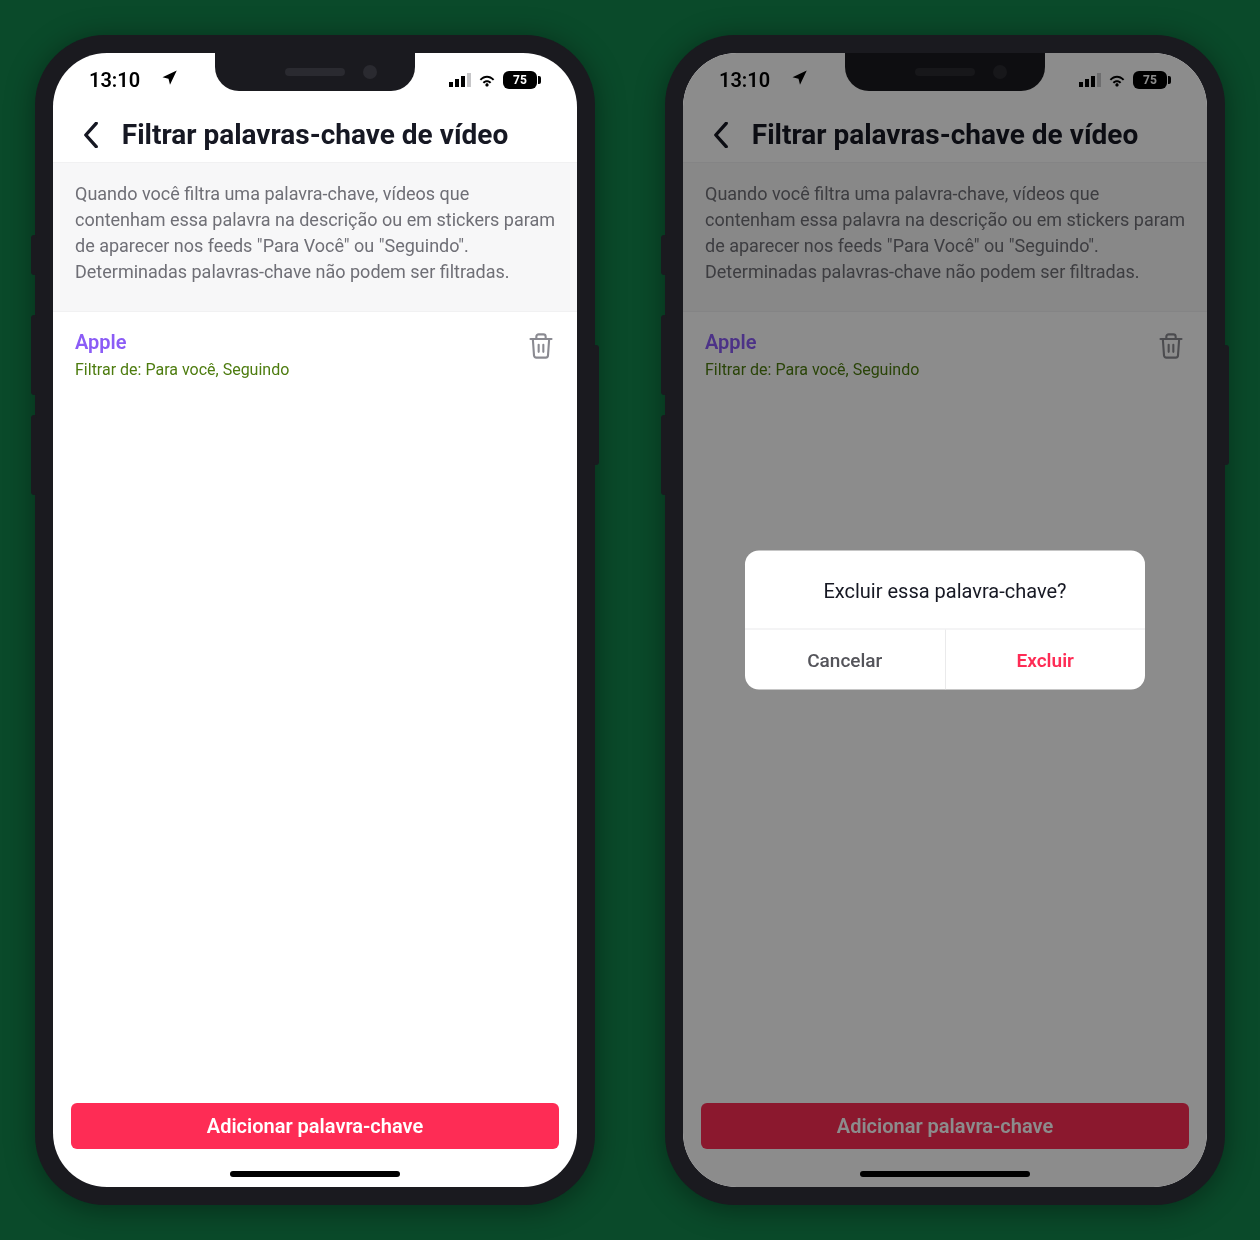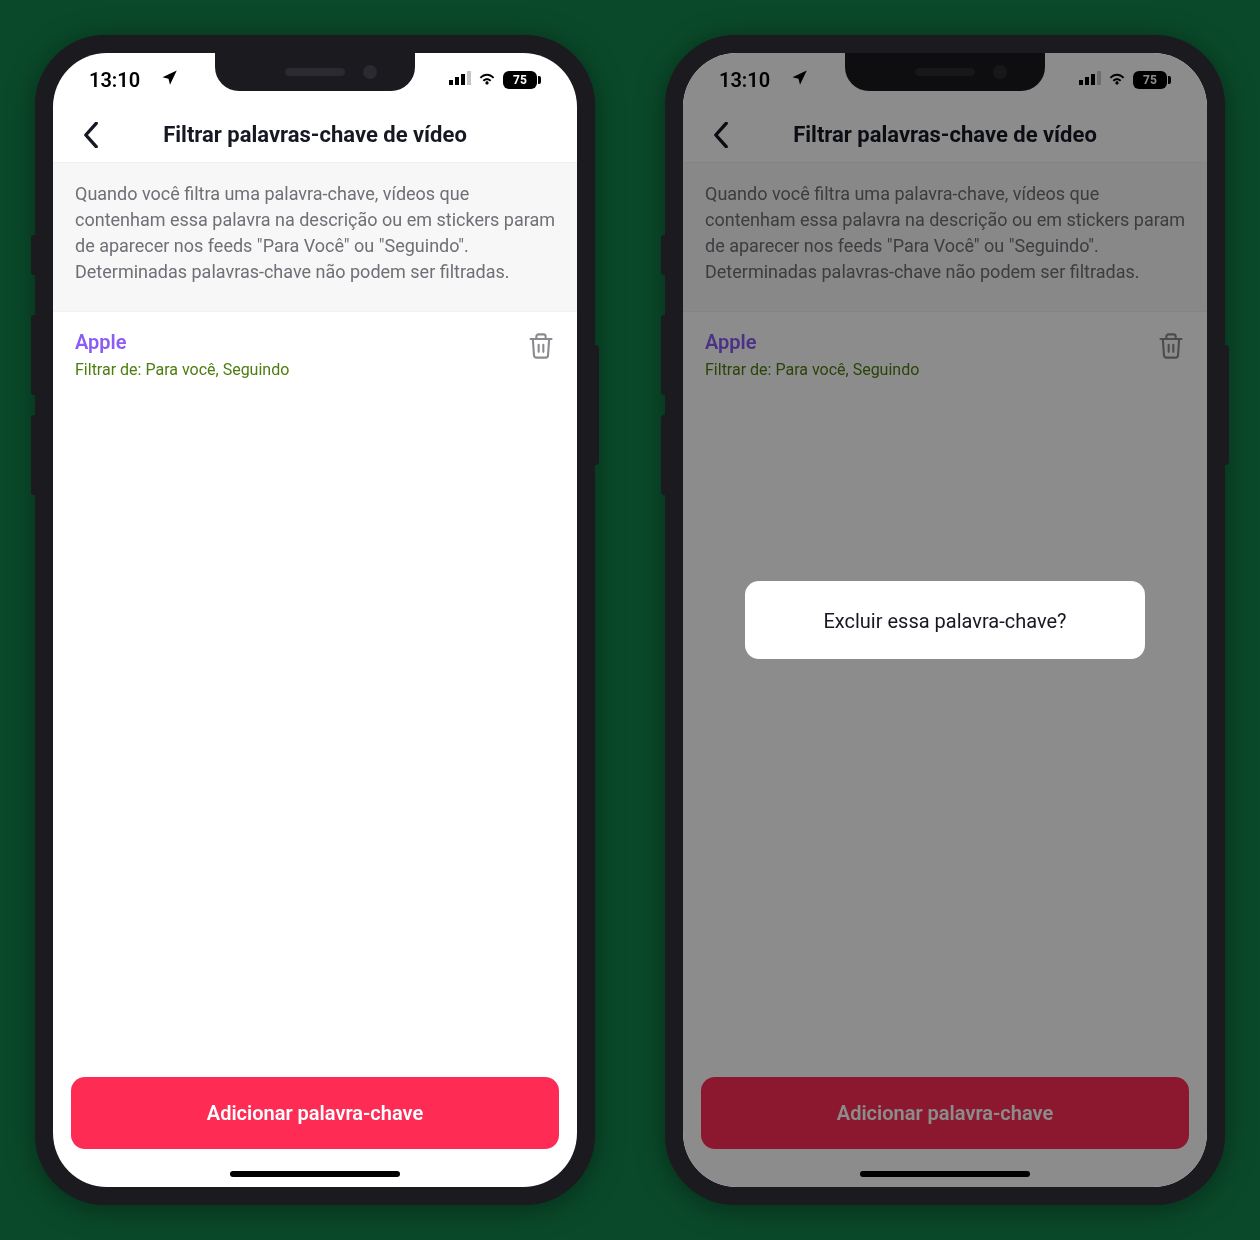--- a/index.html
+++ b/index.html
@@ -65,36 +65,36 @@
     align-items: center;
     justify-content: space-between;
     padding: 0 36px;
     font-weight: 600;
     font-size: 20px;
     color: #000;
     position: relative;
     z-index: 1;
   }
   .st-left { display: flex; align-items: center; gap: 21px; }
-  .st-right { display: flex; gap: 6px; }
+  .st-right { display: flex; align-items: center; gap: 6px; }
   .st-right svg { display: block; }
   .batt-wrap { display: flex; align-items: center; position: relative; }
   .batt-pill { width: 34px; height: 18px; background: #000; border-radius: 6px; color:#fff; font-size:12px; display:flex; align-items:center; justify-content:center; font-weight:700; }
   .batt-tip { width:3px; height:8px; background:#000; border-radius: 0 2px 2px 0; margin-left:1px;}
 
   .navbar {
     height: 56px;
     display: flex;
     align-items: center;
     padding: 0 18px;
     border-bottom: 1px solid #f1f1f2;
     position: relative;
   }
   .back-btn { width: 40px; height: 40px; display:flex; align-items:center; justify-content:center; cursor:pointer;}
-  .nav-title { position:absolute; left:0; right:0; text-align:center; font-size: 22px; font-weight: 700; color:#161823; pointer-events:none; }
+  .nav-title { position:absolute; left:0; right:0; text-align:center; font-size: 28px; font-weight: 700; color:#161823; pointer-events:none; }
 
   .info-box {
     background: #f7f7f8;
     padding: 18px 22px 26px;
     font-size: 18px;
     line-height: 1.45;
     color: #6f6f76;
     border-bottom: 1px solid #f1f1f2;
   }
 
@@ -111,22 +111,22 @@
   .trash { width: 28px; height: 28px; color: #8a8a91; cursor:pointer; flex-shrink:0; margin-top:2px; }
 
   .spacer { flex: 1; }
 
   .add-btn {
     margin: 0 18px 22px;
     background: #fe2c55;
     color: #fff;
     font-size: 20px;
     font-weight: 600;
-    height: 72px;
-    border-radius: 14px;
+    height: 46px;
+    border-radius: 6px;
     display: flex;
     align-items: center;
     justify-content: center;
     cursor: pointer;
   }
 
   .home-ind {
     width: 170px;
     height: 6px;
     border-radius: 3px;
@@ -325,15 +325,19 @@
     </div>
 
     <div class="spacer"></div>
 
     <div class="add-btn">Adicionar palavra-chave</div>
     <div class="home-ind"></div>
 
     <div class="dim"></div>
     <div class="dialog">
       <div class="dialog-title">Excluir essa palavra-chave?</div>
+      <div class="dialog-btns">
+        <div>Cancelar</div>
+        <div>Excluir</div>
+      </div>
     </div>
   </div>
 </div>
 
 </body></html>

